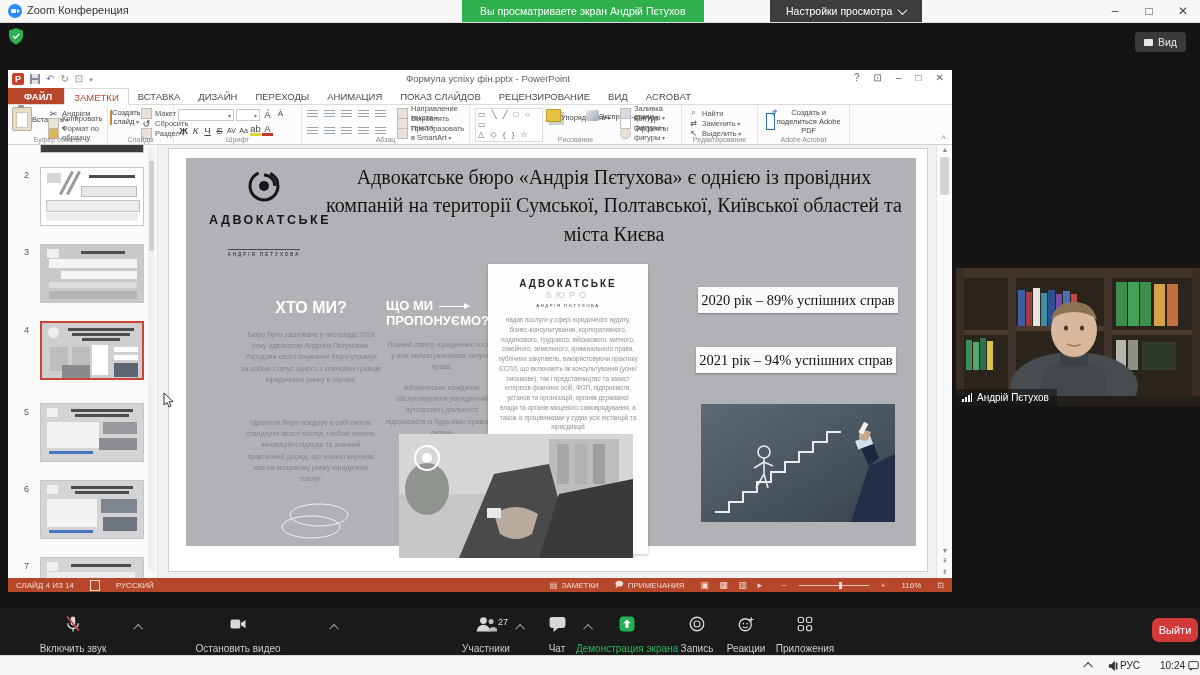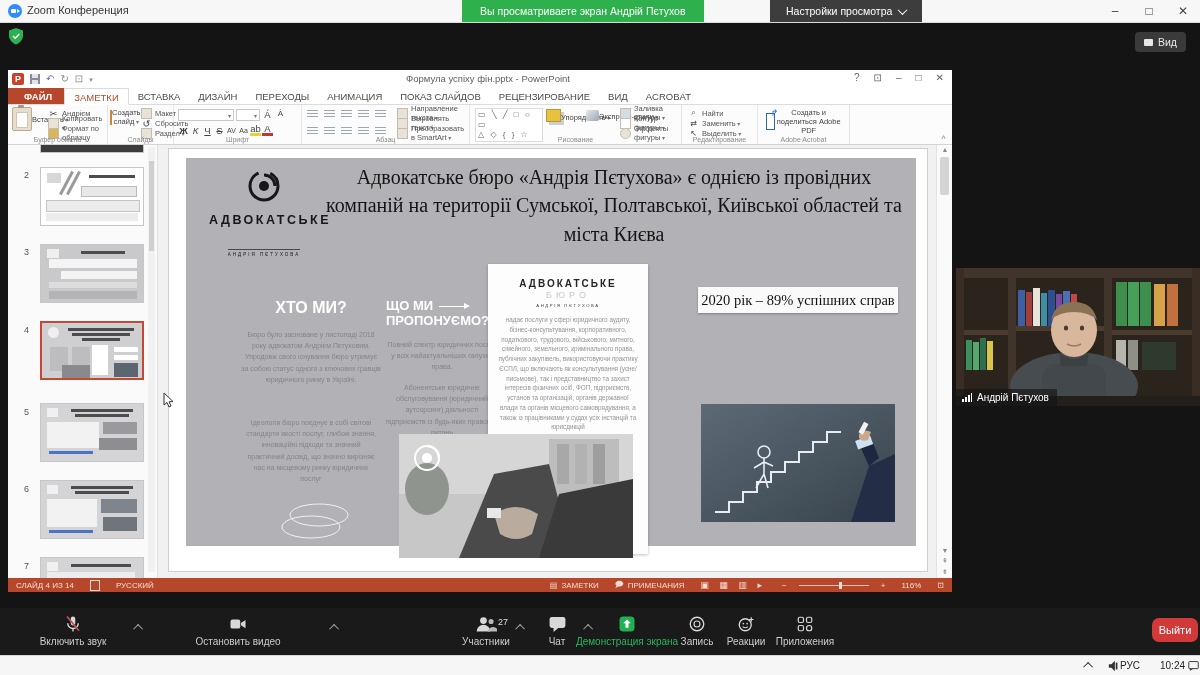--- a/index.html
+++ b/index.html
@@ -99,21 +99,21 @@
            font-family:"Liberation Serif",serif;font-size:14.5px;color:#111;display:flex;align-items:center;justify-content:center}
   .offer-arrow{display:inline-block;width:30px;height:1.5px;background:#fff;position:relative;vertical-align:middle;margin-left:6px}
   .offer-arrow::after{content:"";position:absolute;right:-1px;top:-3px;border-left:6px solid #fff;border-top:3.5px solid transparent;border-bottom:3.5px solid transparent}
   
   .vtile{left:956px;top:268px;width:244px;height:138px;background:#1e1a16;overflow:hidden}
   .nametag{position:absolute;left:0;bottom:0;background:rgba(20,20,20,.65);color:#fff;font-size:10px;
            display:flex;align-items:center;gap:5px;padding:3px 8px 3px 6px}
   
   .ztb{left:0;top:608px;width:1200px;height:47px;background:#1a1a1a}
   .zbtn{position:absolute;display:flex;flex-direction:column;align-items:center;color:#cccccc;font-size:10px}
-  .zbtn .lbl{margin-top:3px;white-space:nowrap}
+  .zbtn .lbl{margin-top:10px;white-space:nowrap}
   .zbtn.green{color:#2bb65c}
   .badge{position:absolute;font-size:9px;color:#ddd}
   .leave{position:absolute;left:1152px;top:10px;width:46px;height:24px;background:#d23a3a;border-radius:7px;
          color:#fff;font-size:11px;display:flex;align-items:center;justify-content:center}
   
   .taskbar{left:0;top:655px;width:1200px;height:20px;background:#f6f6f6;border-top:1px solid #d8d8d8;box-sizing:border-box}
   .tb-item{position:absolute;top:0;height:19px;display:flex;align-items:center;font-size:10px;color:#222}
 </style>
 </head>
 <body>
@@ -483,20 +483,23 @@
       <path d="M234 45 L160 60 L140 124 L234 124 Z" fill="#3a3a3a"></path>
       <path d="M95 80 q22 -14 44 0 l-6 20 q-16 10 -32 0 Z" fill="#b9ab9e"></path>
       <rect x="88" y="74" width="14" height="10" fill="#e8e8e8"></rect>
       <circle cx="28" cy="24" r="12" fill="none" stroke="#fff" stroke-width="2"></circle>
       <path d="M28 12a12 12 0 0 1 12 12" fill="none" stroke="#fff" stroke-width="2.5"></path>
       <path d="M23 24a5 5 0 0 1 10 0a5 5 0 0 1-10 0" fill="#fff"></path>
     </svg>
 
     <div class="abs statbox" style="top:138px">
         <span>2020 рік – 89% успішних справ</span>
+      </div>
+    <div class="abs statbox" style="top:198px;left:527px">
+        <span>2021 рік – 94% успішних справ</span>
       </div>
 
     <svg class="abs" style="left:532px;top:255px" width="194" height="118" viewBox="0 0 194 118">
       <defs>
           <linearGradient id="bb" x1="0" y1="0" x2="1" y2="1">
         <stop offset="0" stop-color="#5d6a75"></stop>
             <stop offset="1" stop-color="#37424c"></stop>
       </linearGradient>
         </defs>
       <rect width="194" height="118" fill="url(#bb)"></rect>

